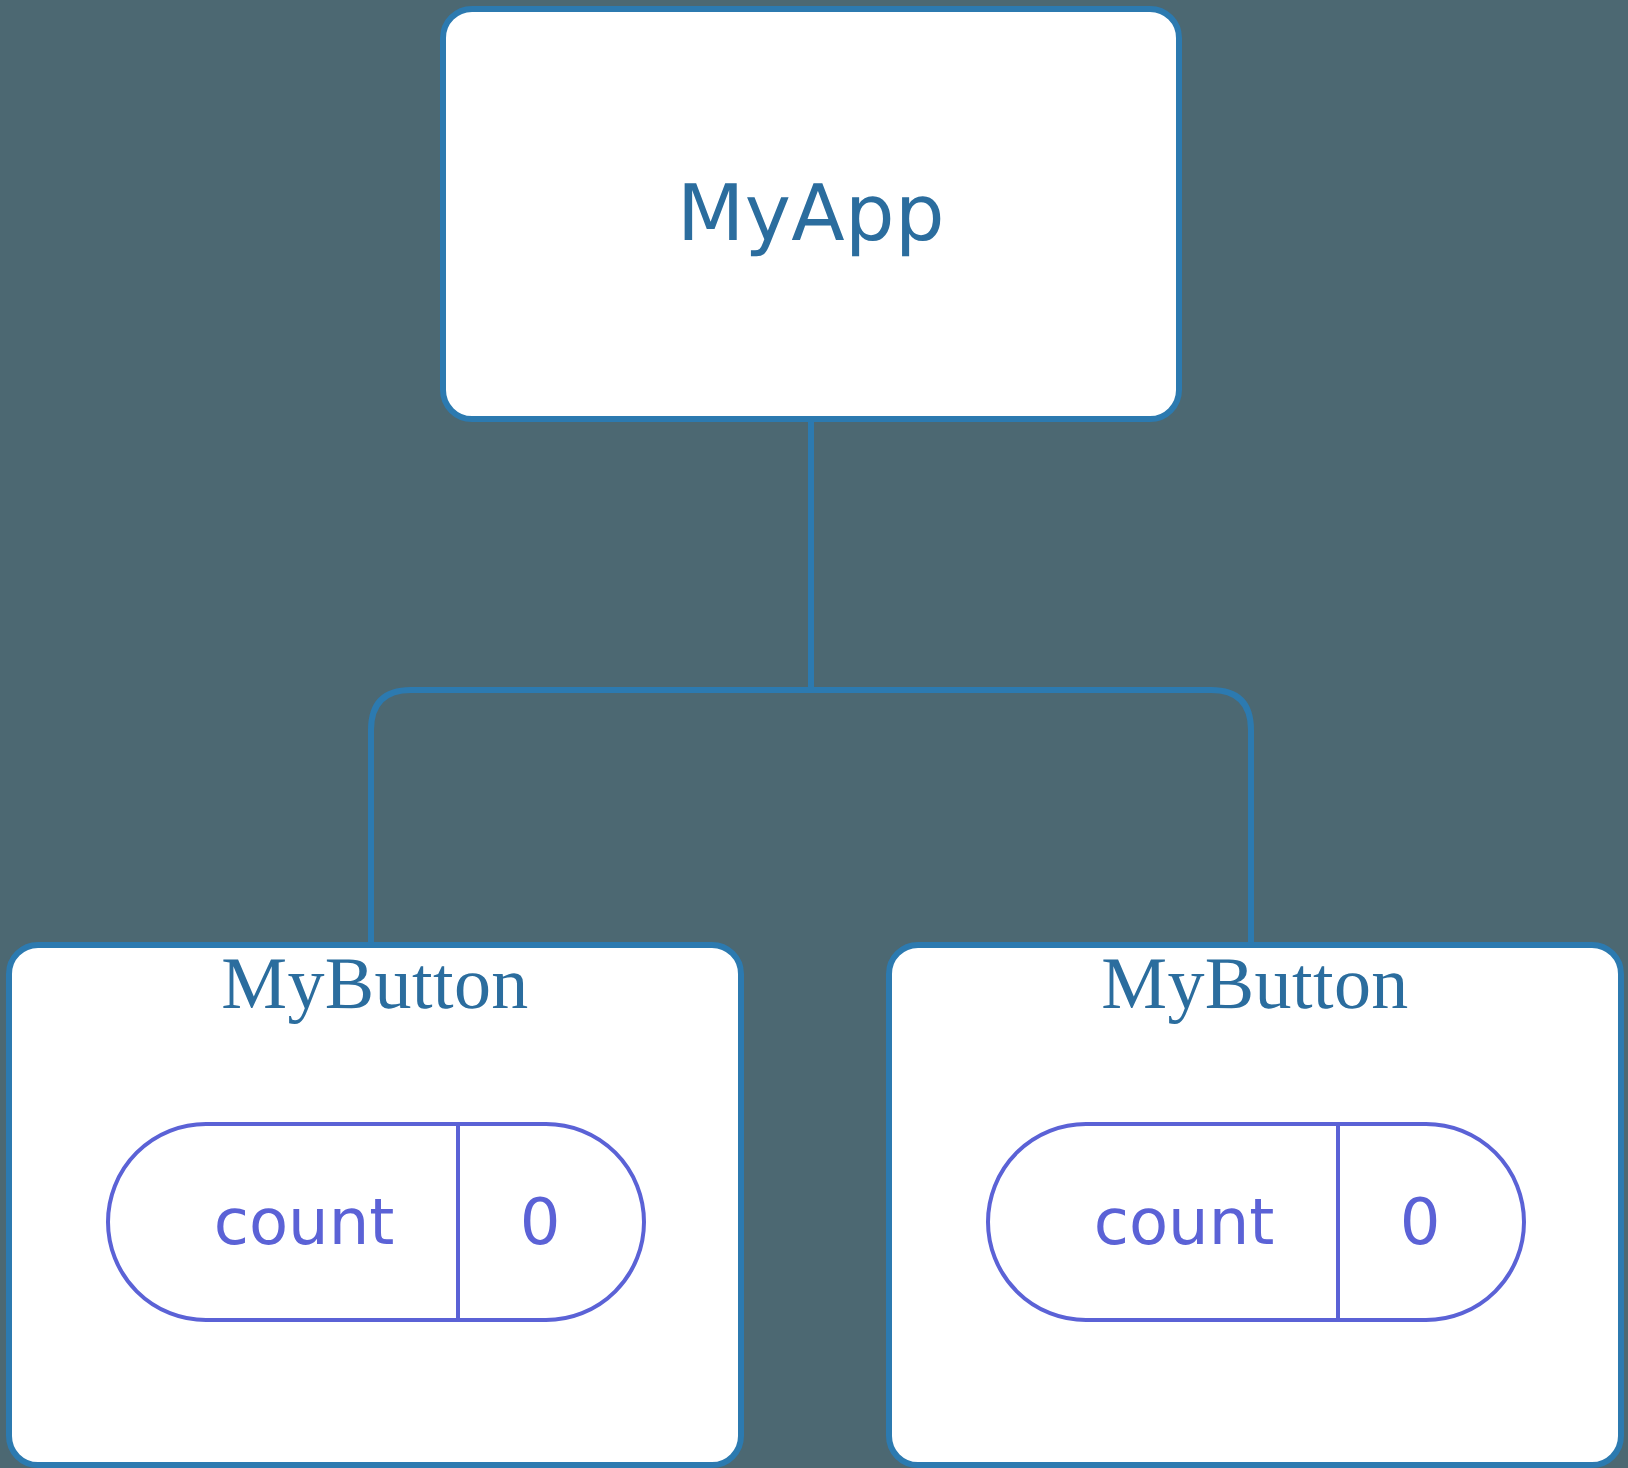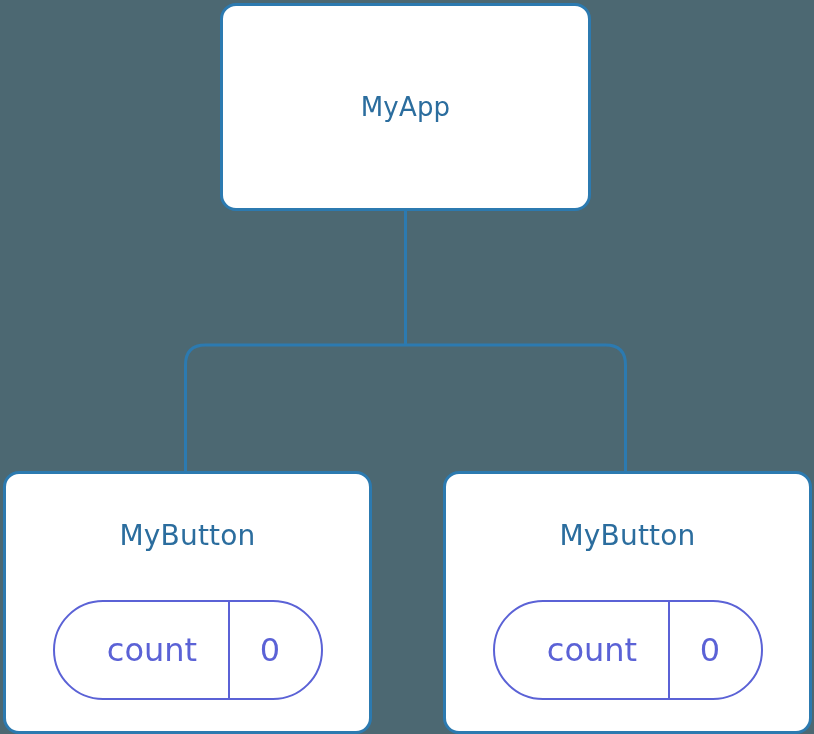--- a/index.html
+++ b/index.html
@@ -67,26 +67,26 @@
   .node-title {
     color: #2b6d9e;
     font-size: 30px;
     font-weight: 400;
     letter-spacing: 0.2px;
     line-height: 1;
     white-space: nowrap;
   }
 
   .node-root .node-title {
-    font-size: 26px;
+    font-size: 39px;
   }
 
   .node-child .node-title {
-    margin-top: 48px;
-    font-size: 28px;
+    font-size: 37px;
+    font-family: Liberation Serif, serif;
   }
 
   
   .state-pill {
     margin-top: 50px;
     height: 100px;
     border: 2px solid #5b62d6;
     border-radius: 52px;
     box-sizing: border-box;
     display: flex;

